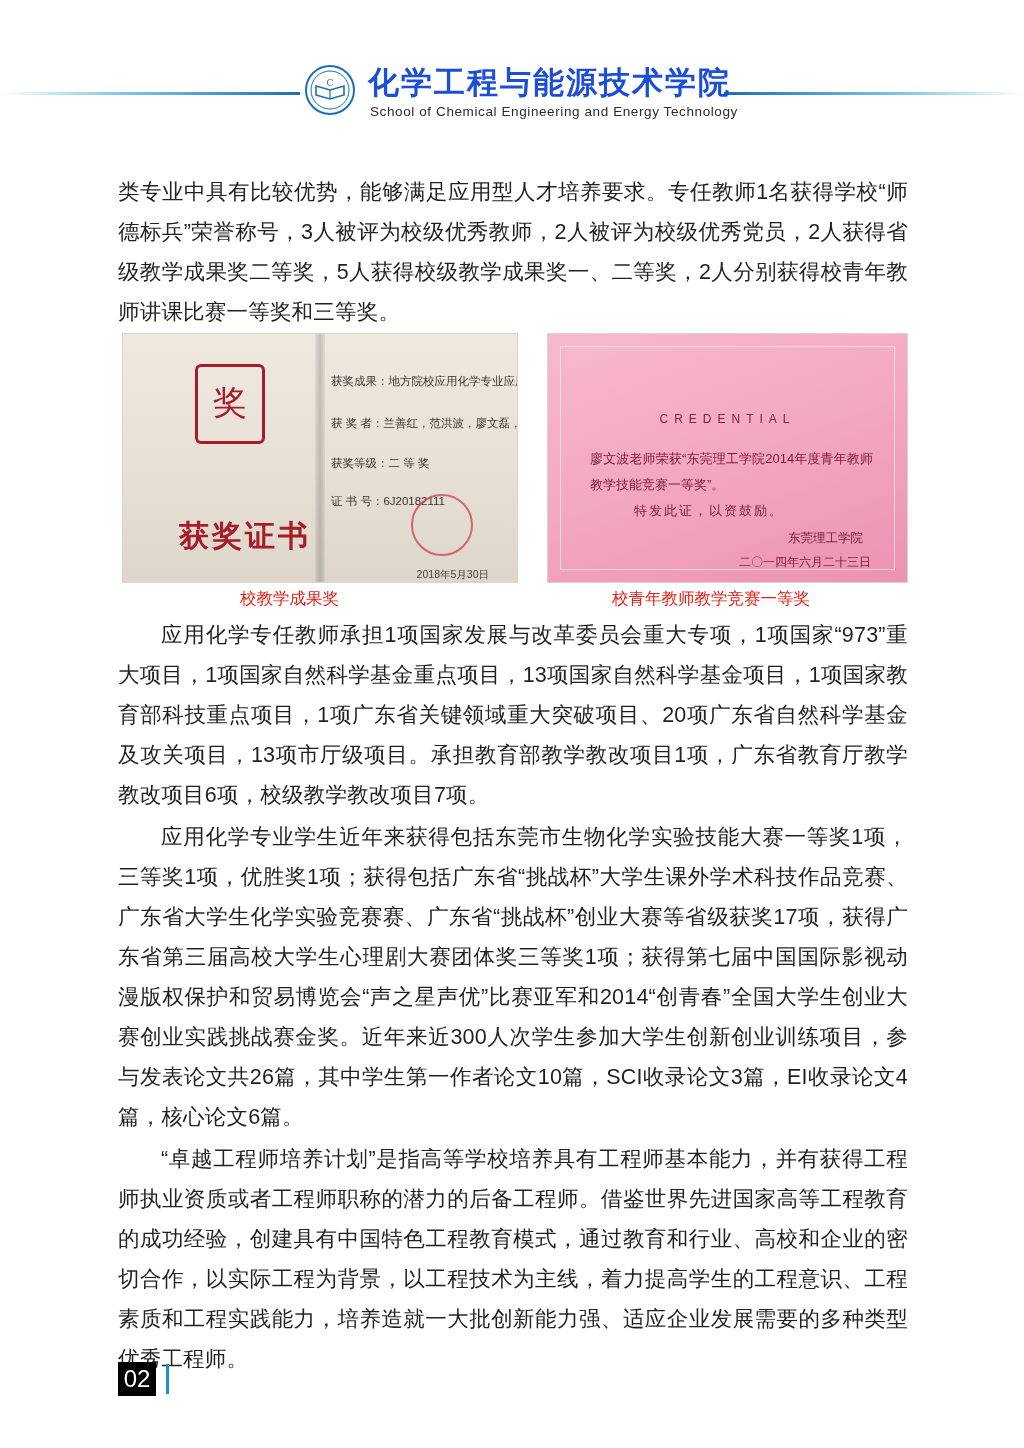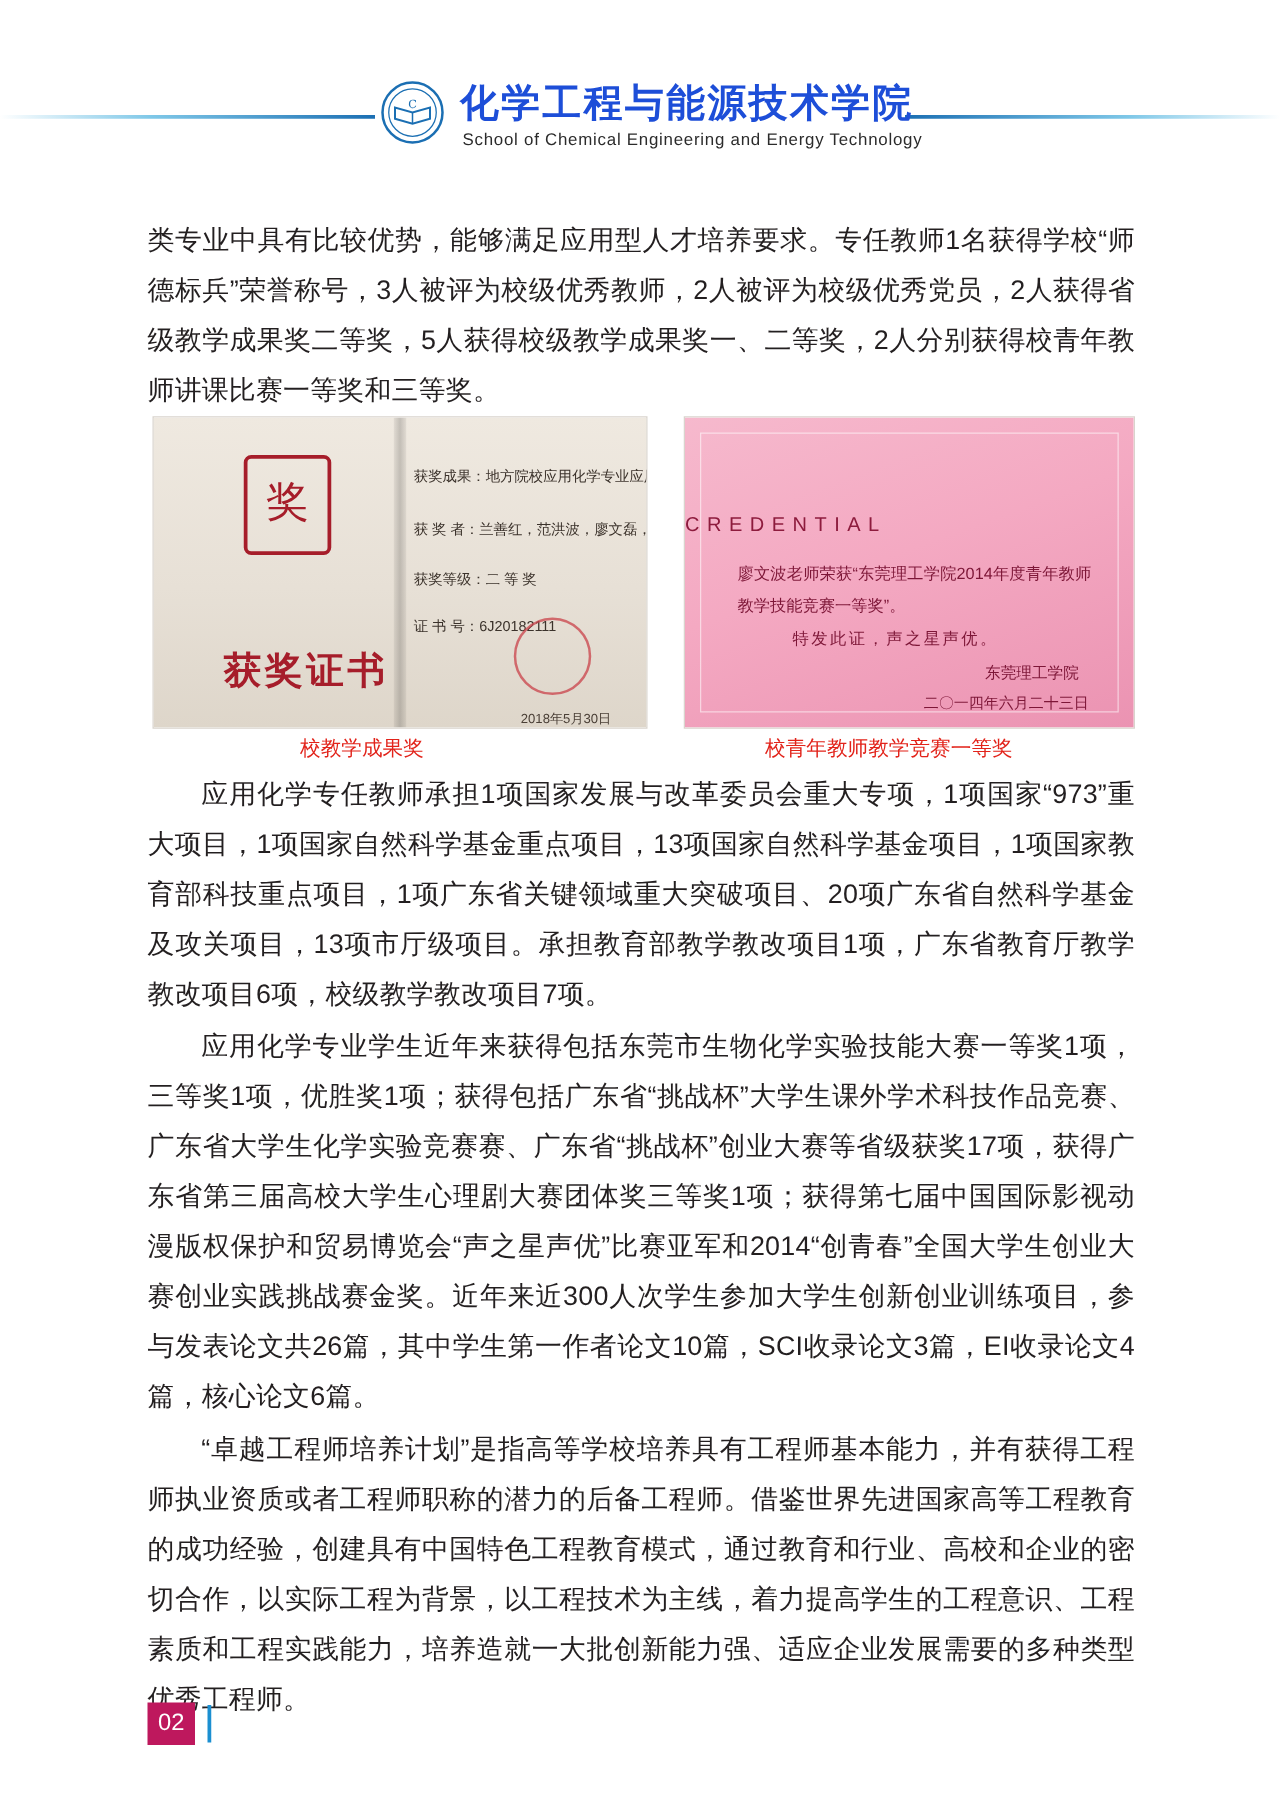--- a/index.html
+++ b/index.html
@@ -205,22 +205,22 @@
     text-align: center;
     font-size: 36px;
     letter-spacing: 14px;
     color: #8d1b3d;
     font-family: "DejaVu Serif", serif;
   }
   .cp-sub {
     position: absolute;
     left: 0; right: 0;
     top: 78px;
-    text-align: left;
-    font-size: 16px;
+    text-align: center;
+    font-size: 12px;
     letter-spacing: 6px;
     color: #8d1b3d;
   }
   .cp-body {
     position: absolute;
     left: 42px;
     right: 34px;
     top: 112px;
     font-size: 13px;
     line-height: 26px;
@@ -264,23 +264,23 @@
   .footer {
     position: absolute;
     left: 118px;
     bottom: 52px;
     display: flex;
     align-items: center;
   }
   .page-num {
     width: 38px;
     height: 34px;
-    background: #be185d;
+    background: #000000;
     color: #ffffff;
-    font-size: 19px;
+    font-size: 24px;
     display: flex;
     align-items: center;
     justify-content: center;
     font-family: "Liberation Sans", sans-serif;
   }
   .footer-bar {
     width: 3px;
     height: 30px;
     background: #1b8fd1;
     margin-left: 10px;
@@ -326,21 +326,21 @@
         <div class="cb-stamp"></div>
         <div class="cb-date">2018年5月30日</div>
       </div>
     </div>
 
     <div class="fig fig-right">
       <div class="cert-pink">
         <div class="cp-inner"></div>
         <div class="cp-sub">CREDENTIAL</div>
         <div class="cp-body">廖文波老师荣获“东莞理工学院2014年度青年教师教学技能竞赛一等奖”。</div>
-        <div class="cp-note">特发此证，声之星声优。</div>
+        <div class="cp-note">特发此证，以资鼓励。</div>
         <div class="cp-sign">东莞理工学院</div>
         <div class="cp-date">二〇一四年六月二十三日</div>
       </div>
     </div>
 
     <div class="caption caption-left">校教学成果奖</div>
     <div class="caption caption-right">校青年教师教学竞赛一等奖</div>
   </div>
 
   <div class="content" style="top:615px;">

